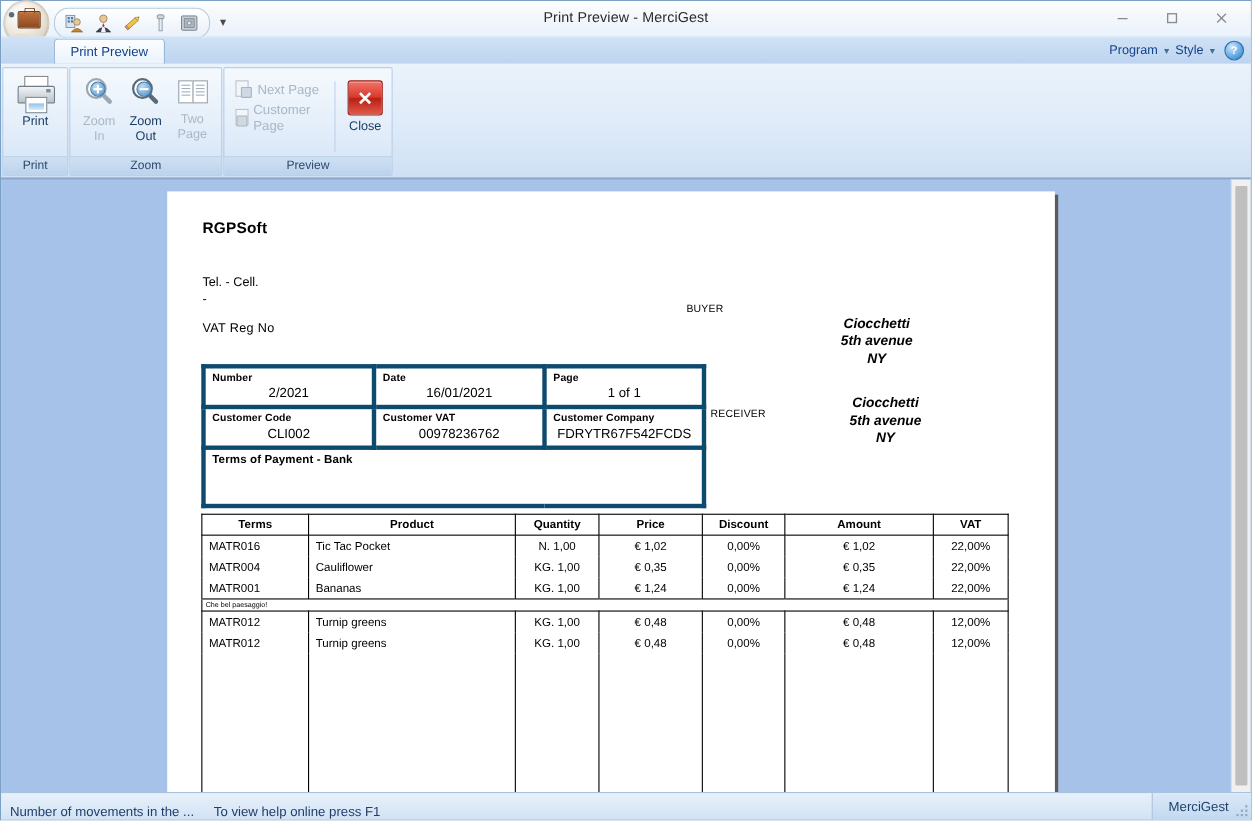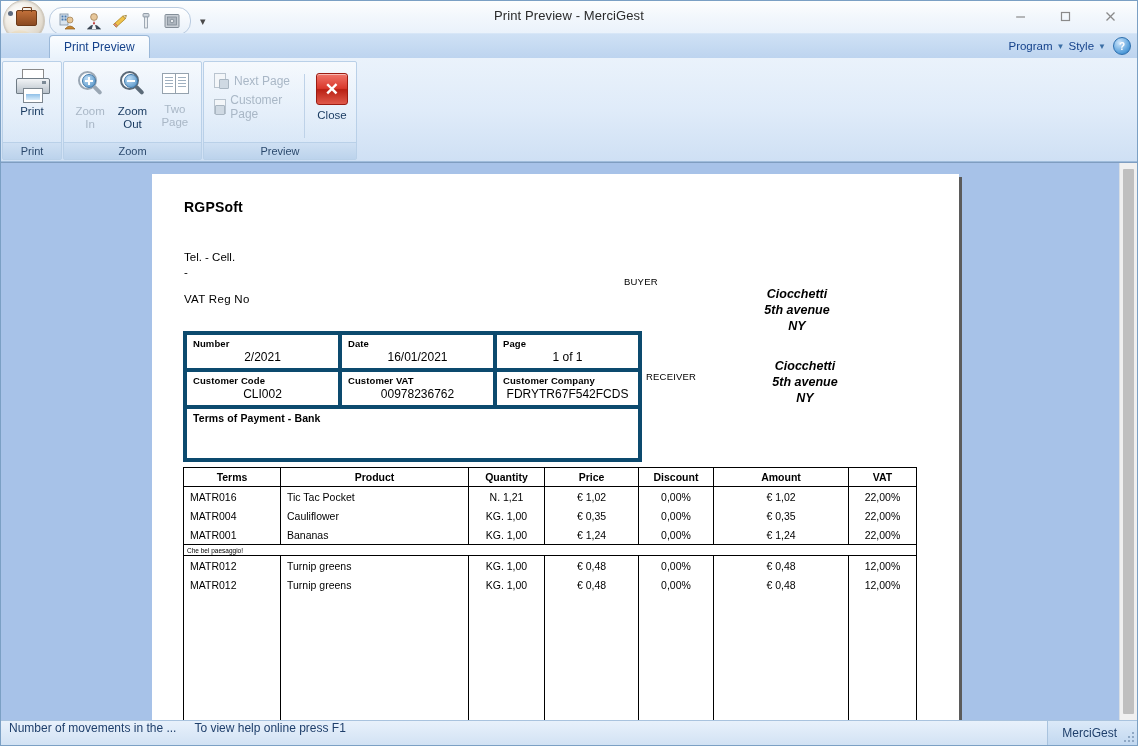--- a/index.html
+++ b/index.html
@@ -283,21 +283,21 @@
     border-top: 1px solid #000; border-bottom: 1px solid #000;
     font-size: 6.5px; height: 10px; text-align:left; padding: 0 3px;
   }
   .ptable tr.filler td { height: 184px; border-bottom: 1px solid #000; }
 
   
   .statusbar {
     flex: 0 0 24px; height: 24px;
     background: linear-gradient(to bottom,#e8f1fb,#d2e2f4);
     border-top: 1px solid #a9c3de;
-    display: flex; align-items: flex-start;
+    display: flex; align-items: flex-end;
     font-size: 12px; color: #1f3f6b;
     position: relative;
   }
   .sb-a { padding-left: 8px; }
   .sb-b { padding-left: 18px; }
   .sb-right {
     position: absolute; right: 0; top: 0; bottom: 0;
     display: flex; align-items: center;
     padding: 0 20px 0 14px;
     background: linear-gradient(to bottom,#dbe9f8,#c2d8f0);
@@ -578,21 +578,21 @@
               <th>Price</th>
               <th>Discount</th>
               <th>Amount</th>
               <th>VAT</th>
             </tr>
           </thead>
           <tbody>
             <tr>
               <td class="l">MATR016</td>
               <td class="l">Tic Tac Pocket</td>
-              <td class="c">N. 1,21</td>
+              <td class="c">N. 1,00</td>
               <td class="c">€ 1,02</td>
               <td class="c">0,00%</td>
               <td class="c">€ 1,02</td>
               <td class="c">22,00%</td>
             </tr>
             <tr>
               <td class="l">MATR004</td>
               <td class="l">Cauliflower</td>
               <td class="c">KG. 1,00</td>
               <td class="c">€ 0,35</td>

